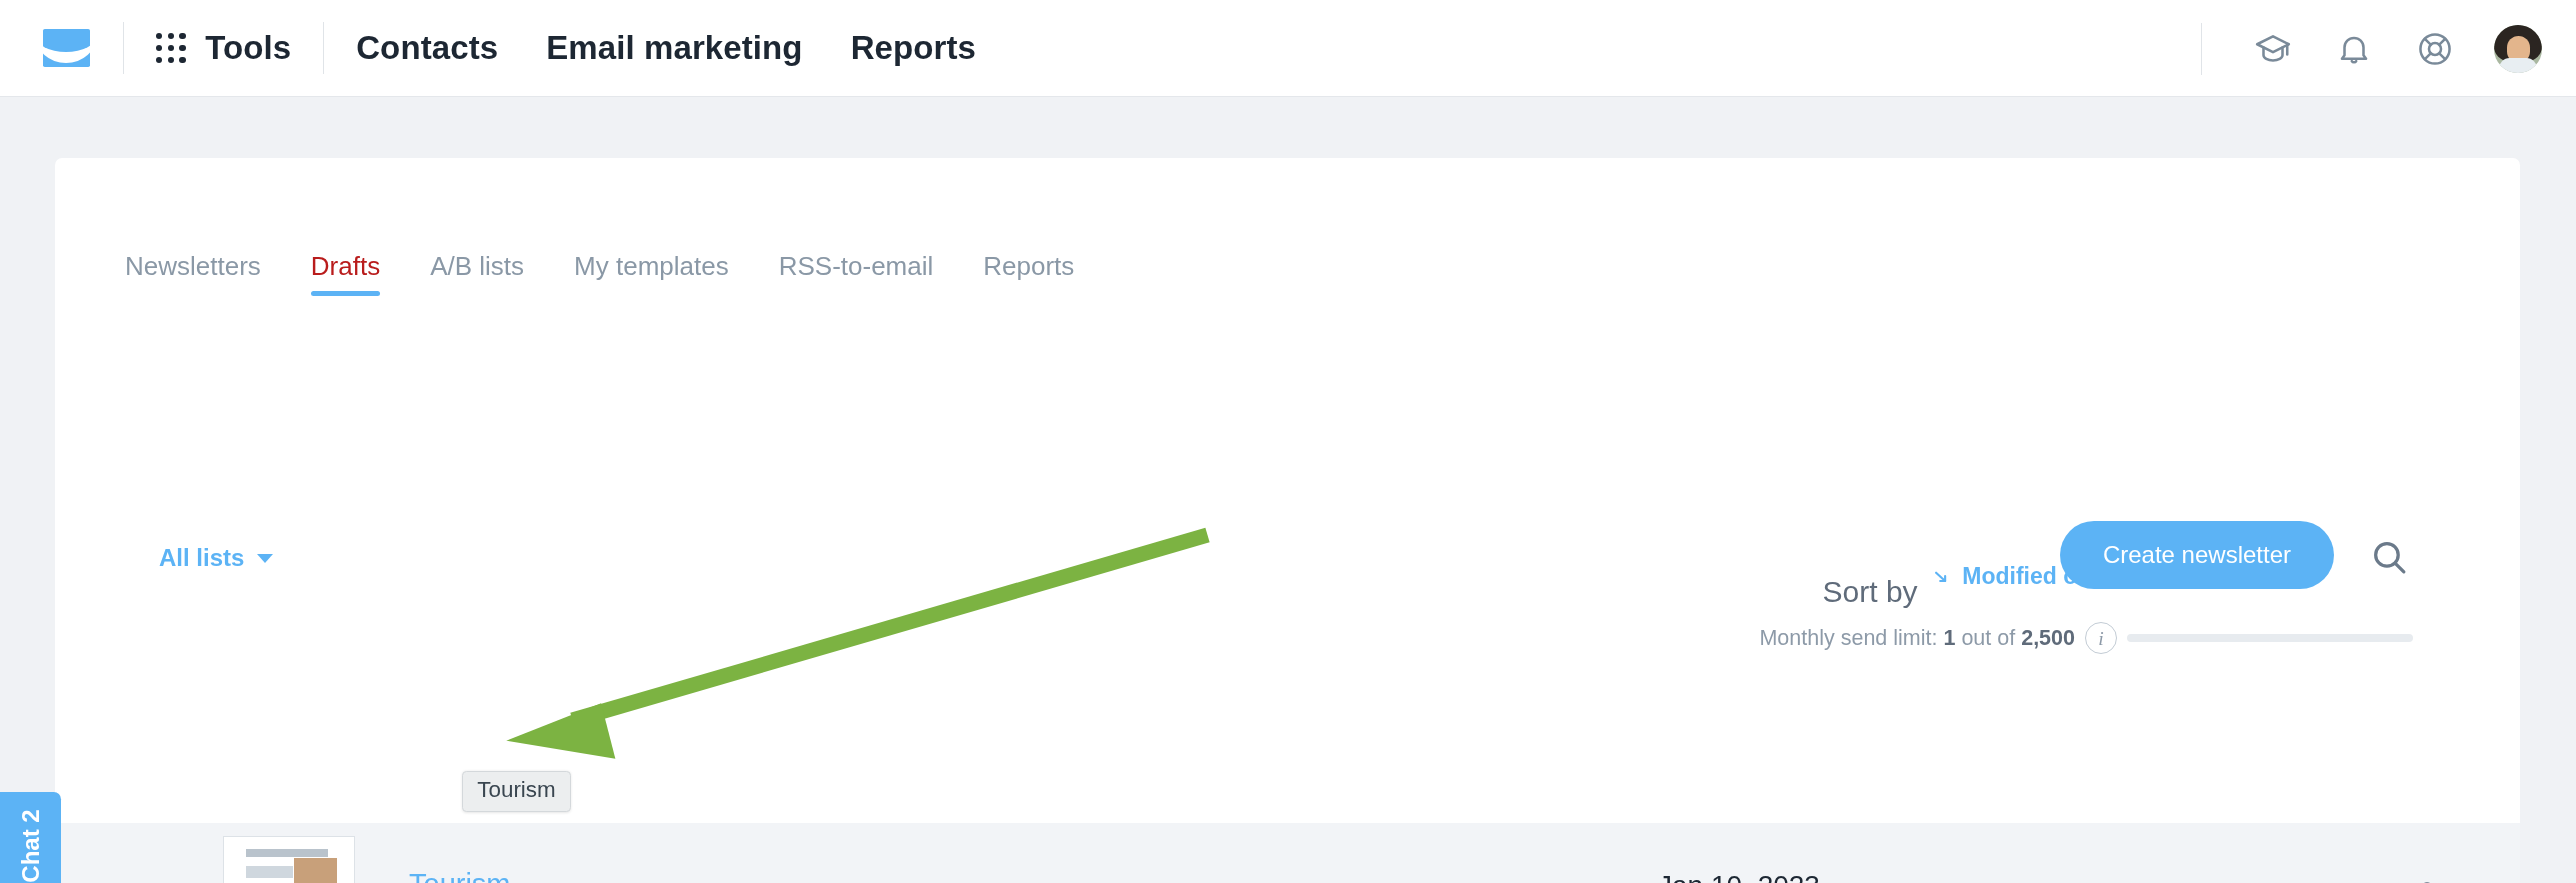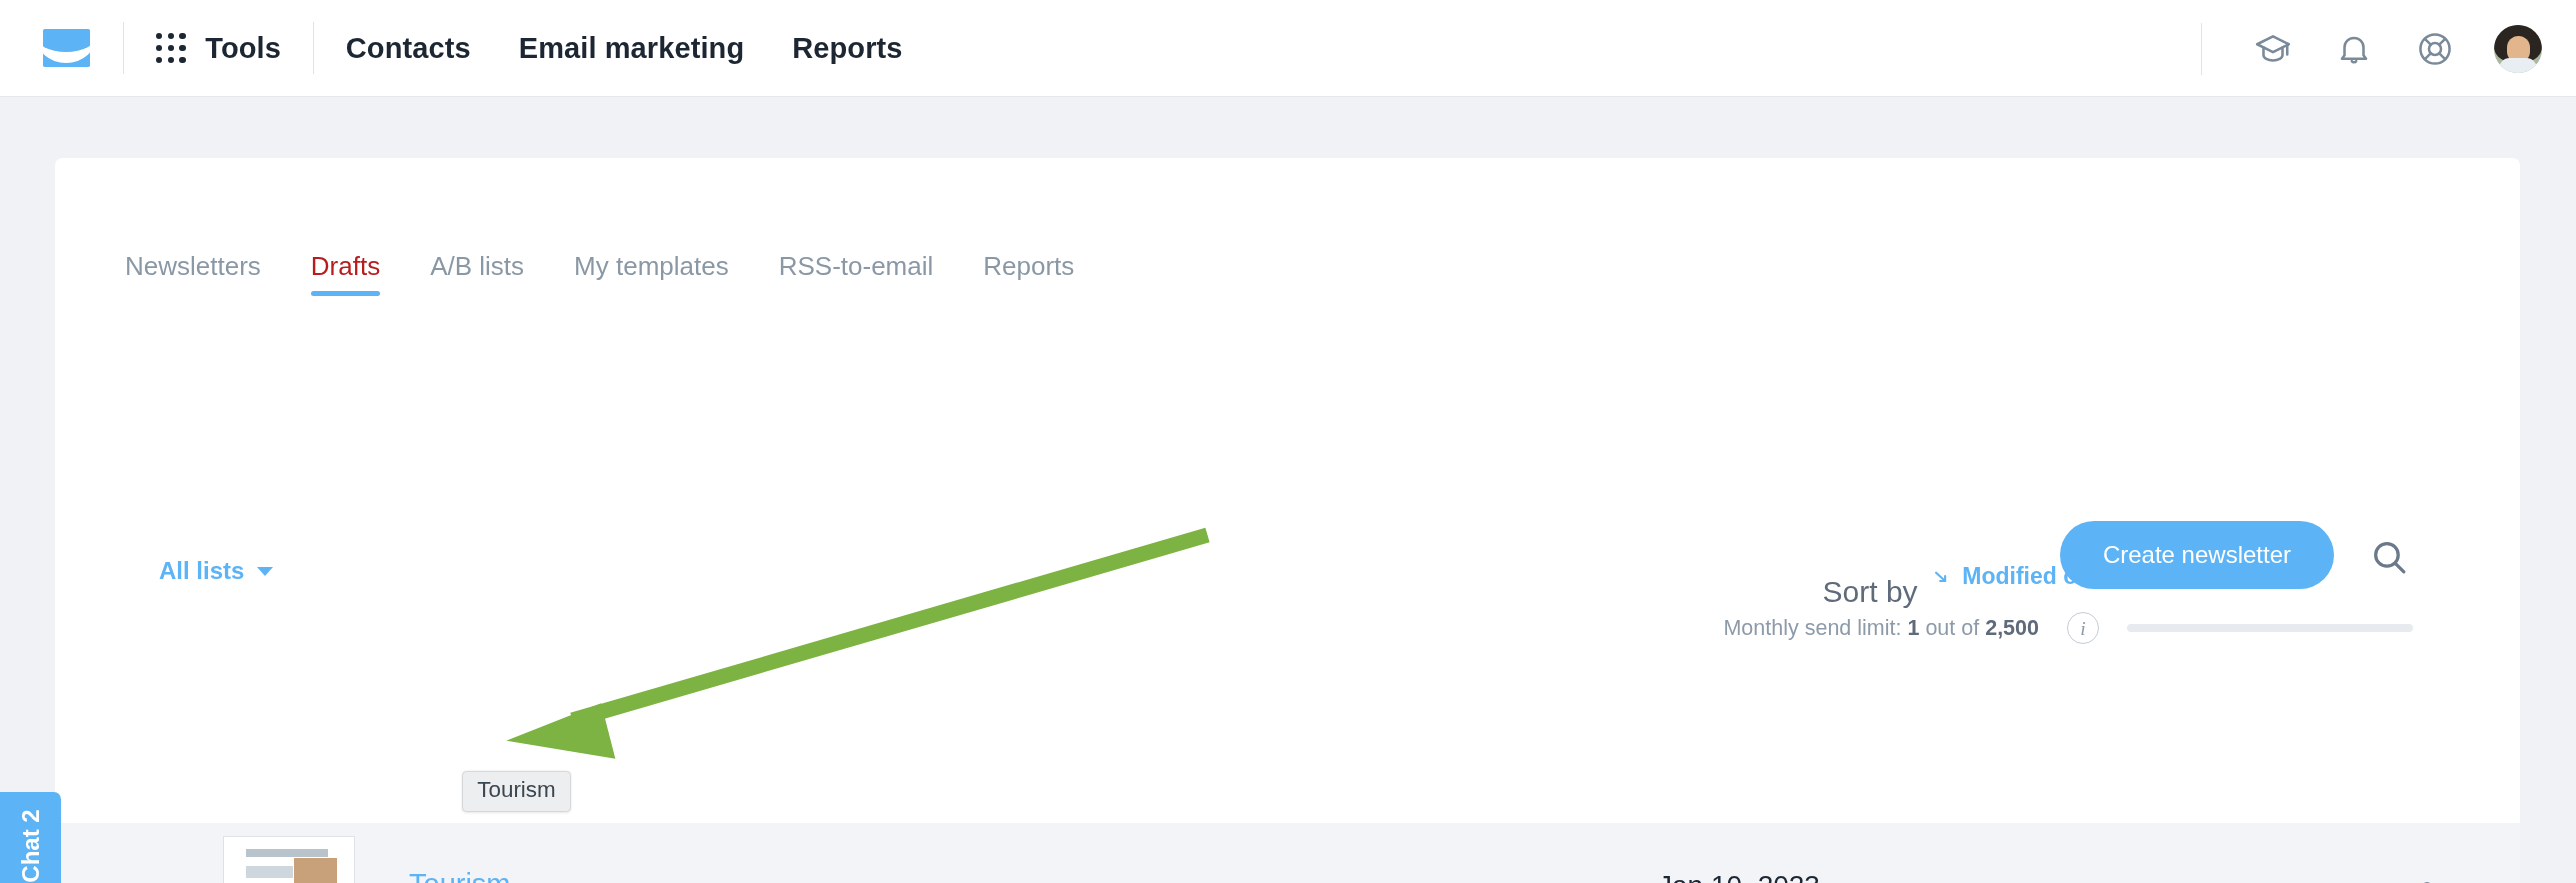--- a/index.html
+++ b/index.html
@@ -63,21 +63,21 @@
     display: grid;
     grid-template-columns: repeat(3, 6.3px);
     grid-template-rows: repeat(3, 6.3px);
     gap: 5.4px;
   }
   .grid-icon i {
     display: block; width: 6.3px; height: 6.3px;
     border-radius: 50%; background: #1d2733;
   }
   .nav-label {
-    font-size: 29px;
+    font-size: 33px;
     font-weight: bold;
     color: #1d2733;
     letter-spacing: 0.1px;
     white-space: nowrap;
   }
   .nav-links {
     display: flex; align-items: center; gap: 48px; justify-content: space-between;
   }
   .nav-links .nav-label { cursor: pointer; }
 
@@ -158,21 +158,21 @@
   }
 
   
   .all-lists {
     position: absolute;
     left: 104px; top: 386px;
     display: flex; align-items: center; gap: 12.5px;
     cursor: pointer;
   }
   .all-lists span {
-    font-size: 24px; color: #5cb3f5; font-weight: bold; margin-top: 13px;
+    font-size: 24px; color: #5cb3f5; font-weight: bold;
   }
   .caret-down {
     width: 0; height: 0;
     border-left: 8px solid transparent;
     border-right: 8px solid transparent;
     border-top: 9.8px solid #5cb3f5;
   }
 
   .sortwrap {
     position: absolute;
@@ -210,22 +210,22 @@
     right: 107px; top: 376px;
     width: 47px; height: 47px;
     display: flex; align-items: center; justify-content: center;
     cursor: pointer;
     color: #6b7a8a;
   }
 
   
   .sendlimit {
     position: absolute;
-    right: 107px; top: 454px;
-    display: flex; align-items: center; gap: 28px;
+    right: 107px; top: 464px;
+    display: flex; align-items: center; gap: 10px;
   }
   .sl-text { font-size: 21.5px; color: #8d9aa8; white-space: nowrap; }
   .sl-text b { color: #5f6b7a; font-weight: bold; }
   .sl-info {
     width: 30px; height: 30px;
     border-radius: 50%;
     border: 1.8px solid #c3ccd5;
     display: flex; align-items: center; justify-content: center;
     font-family: "Liberation Serif", serif;
     font-style: italic;

